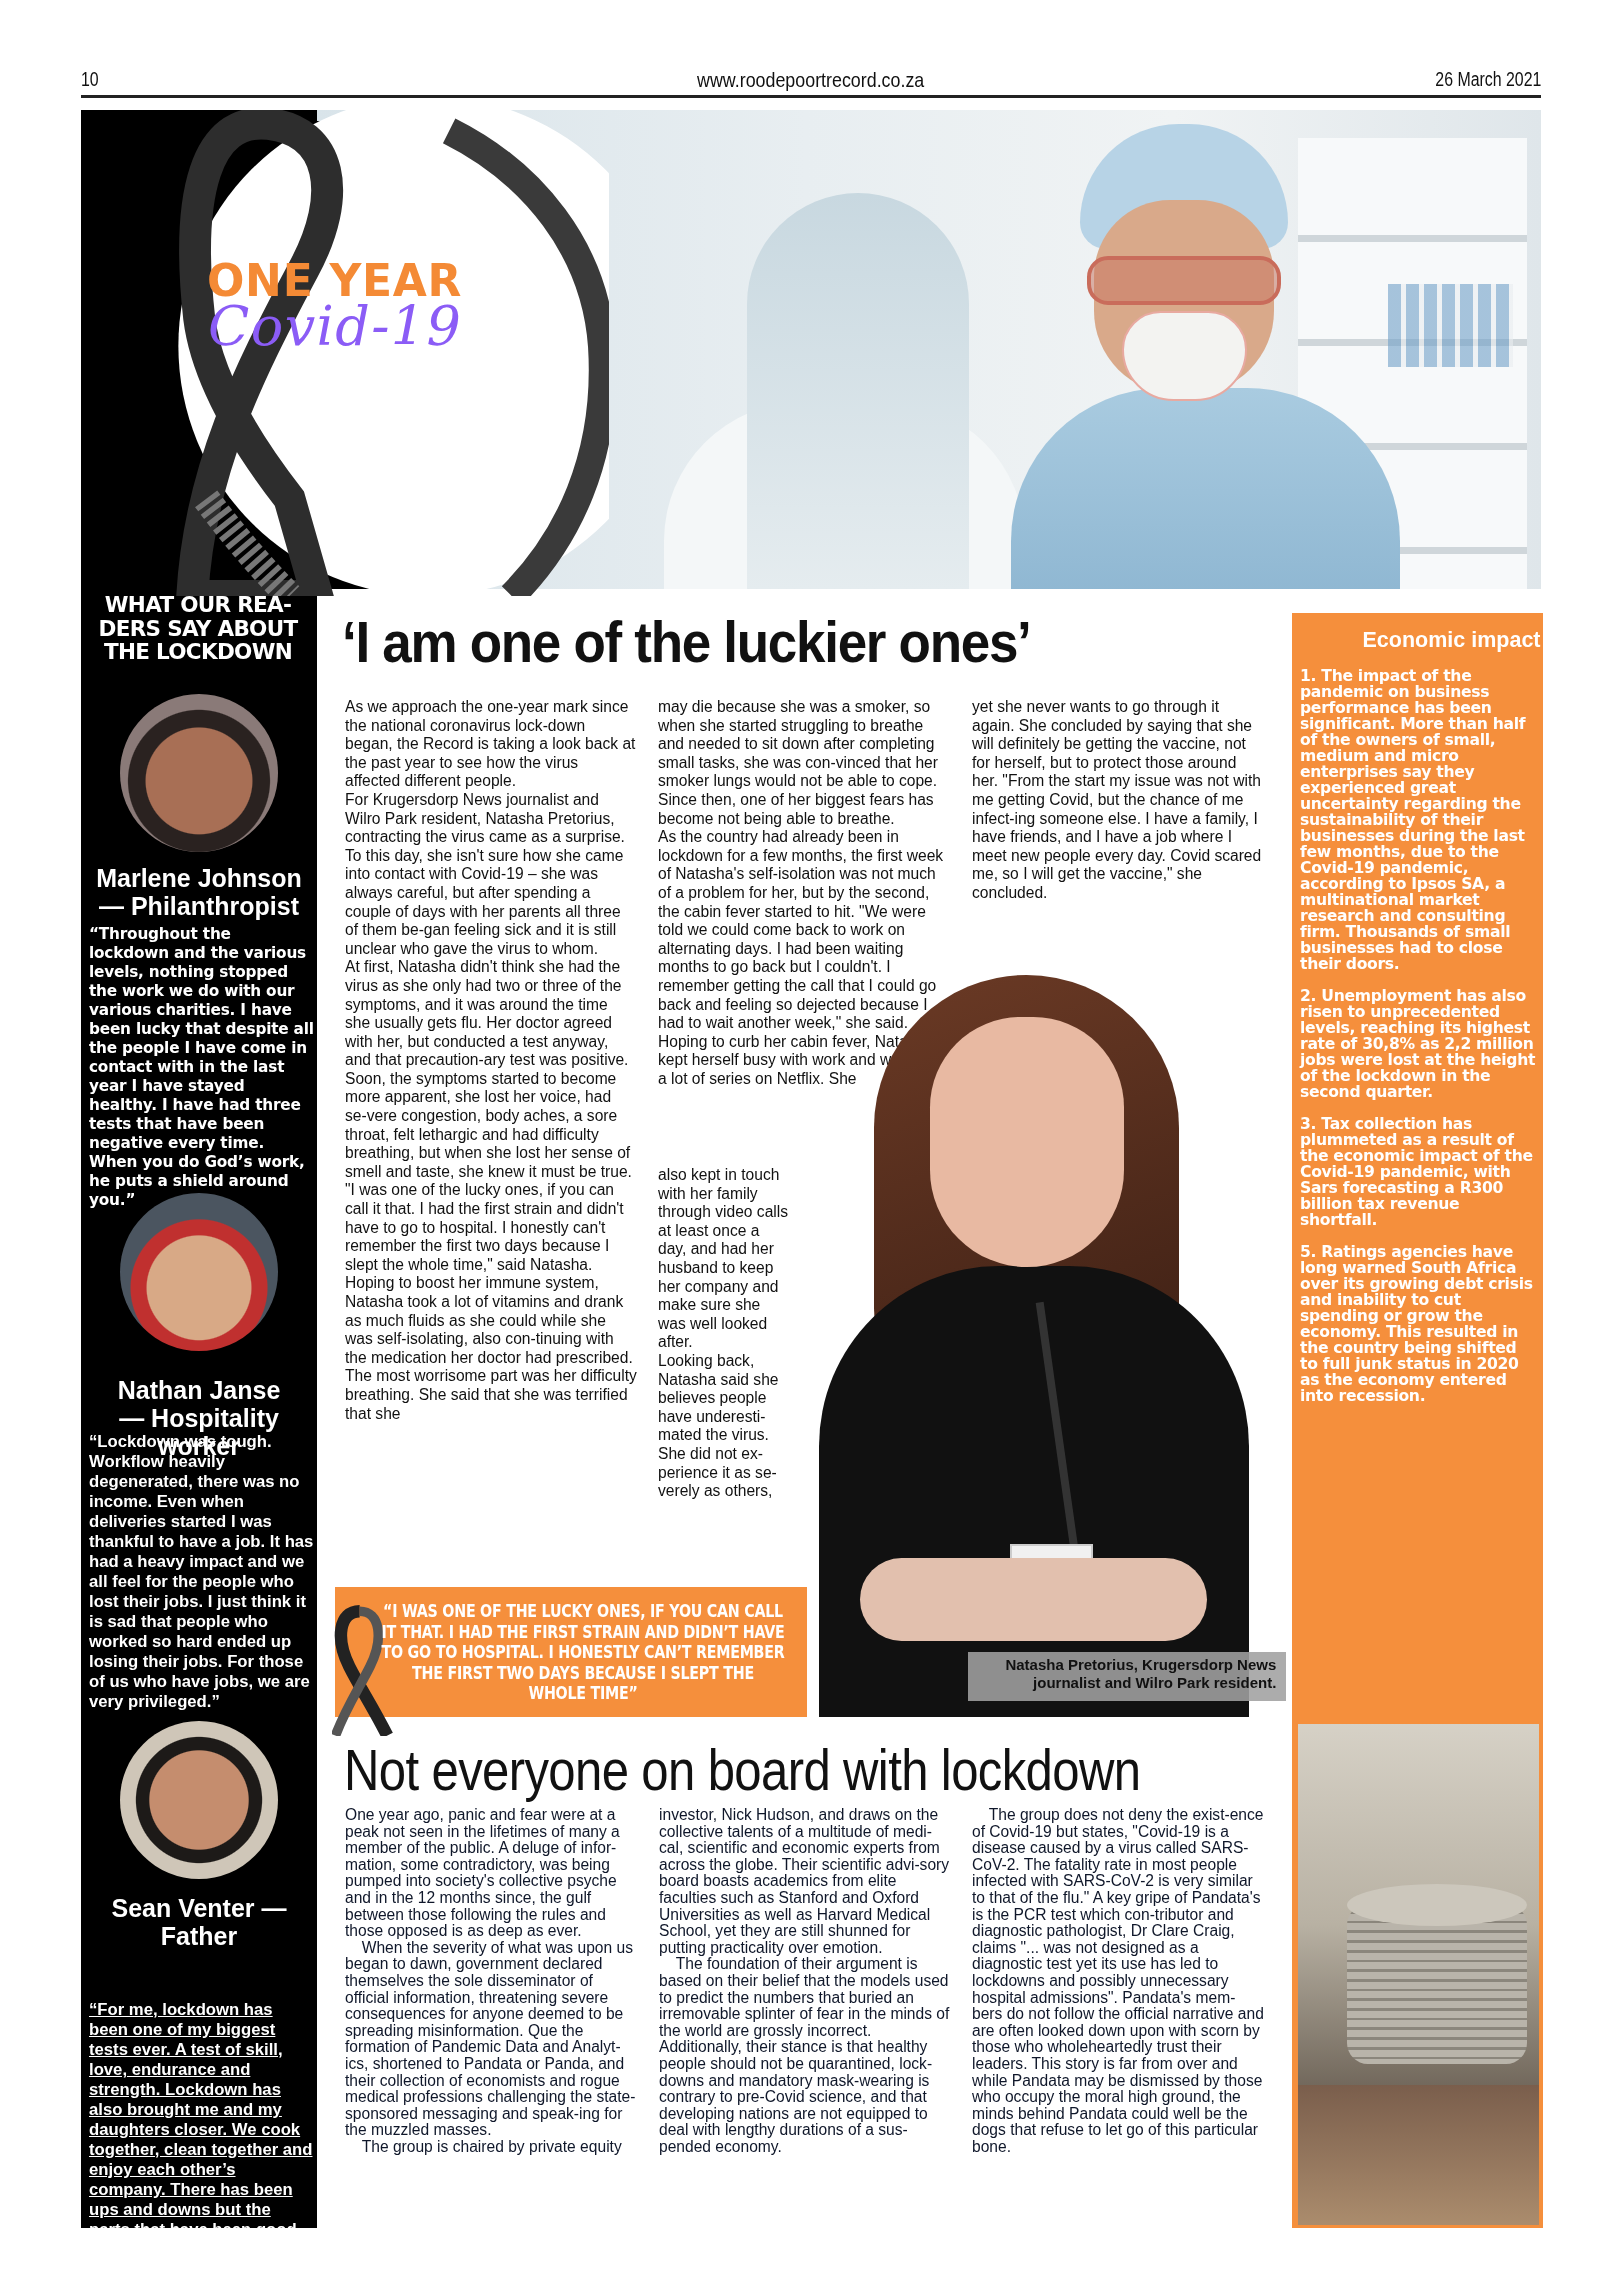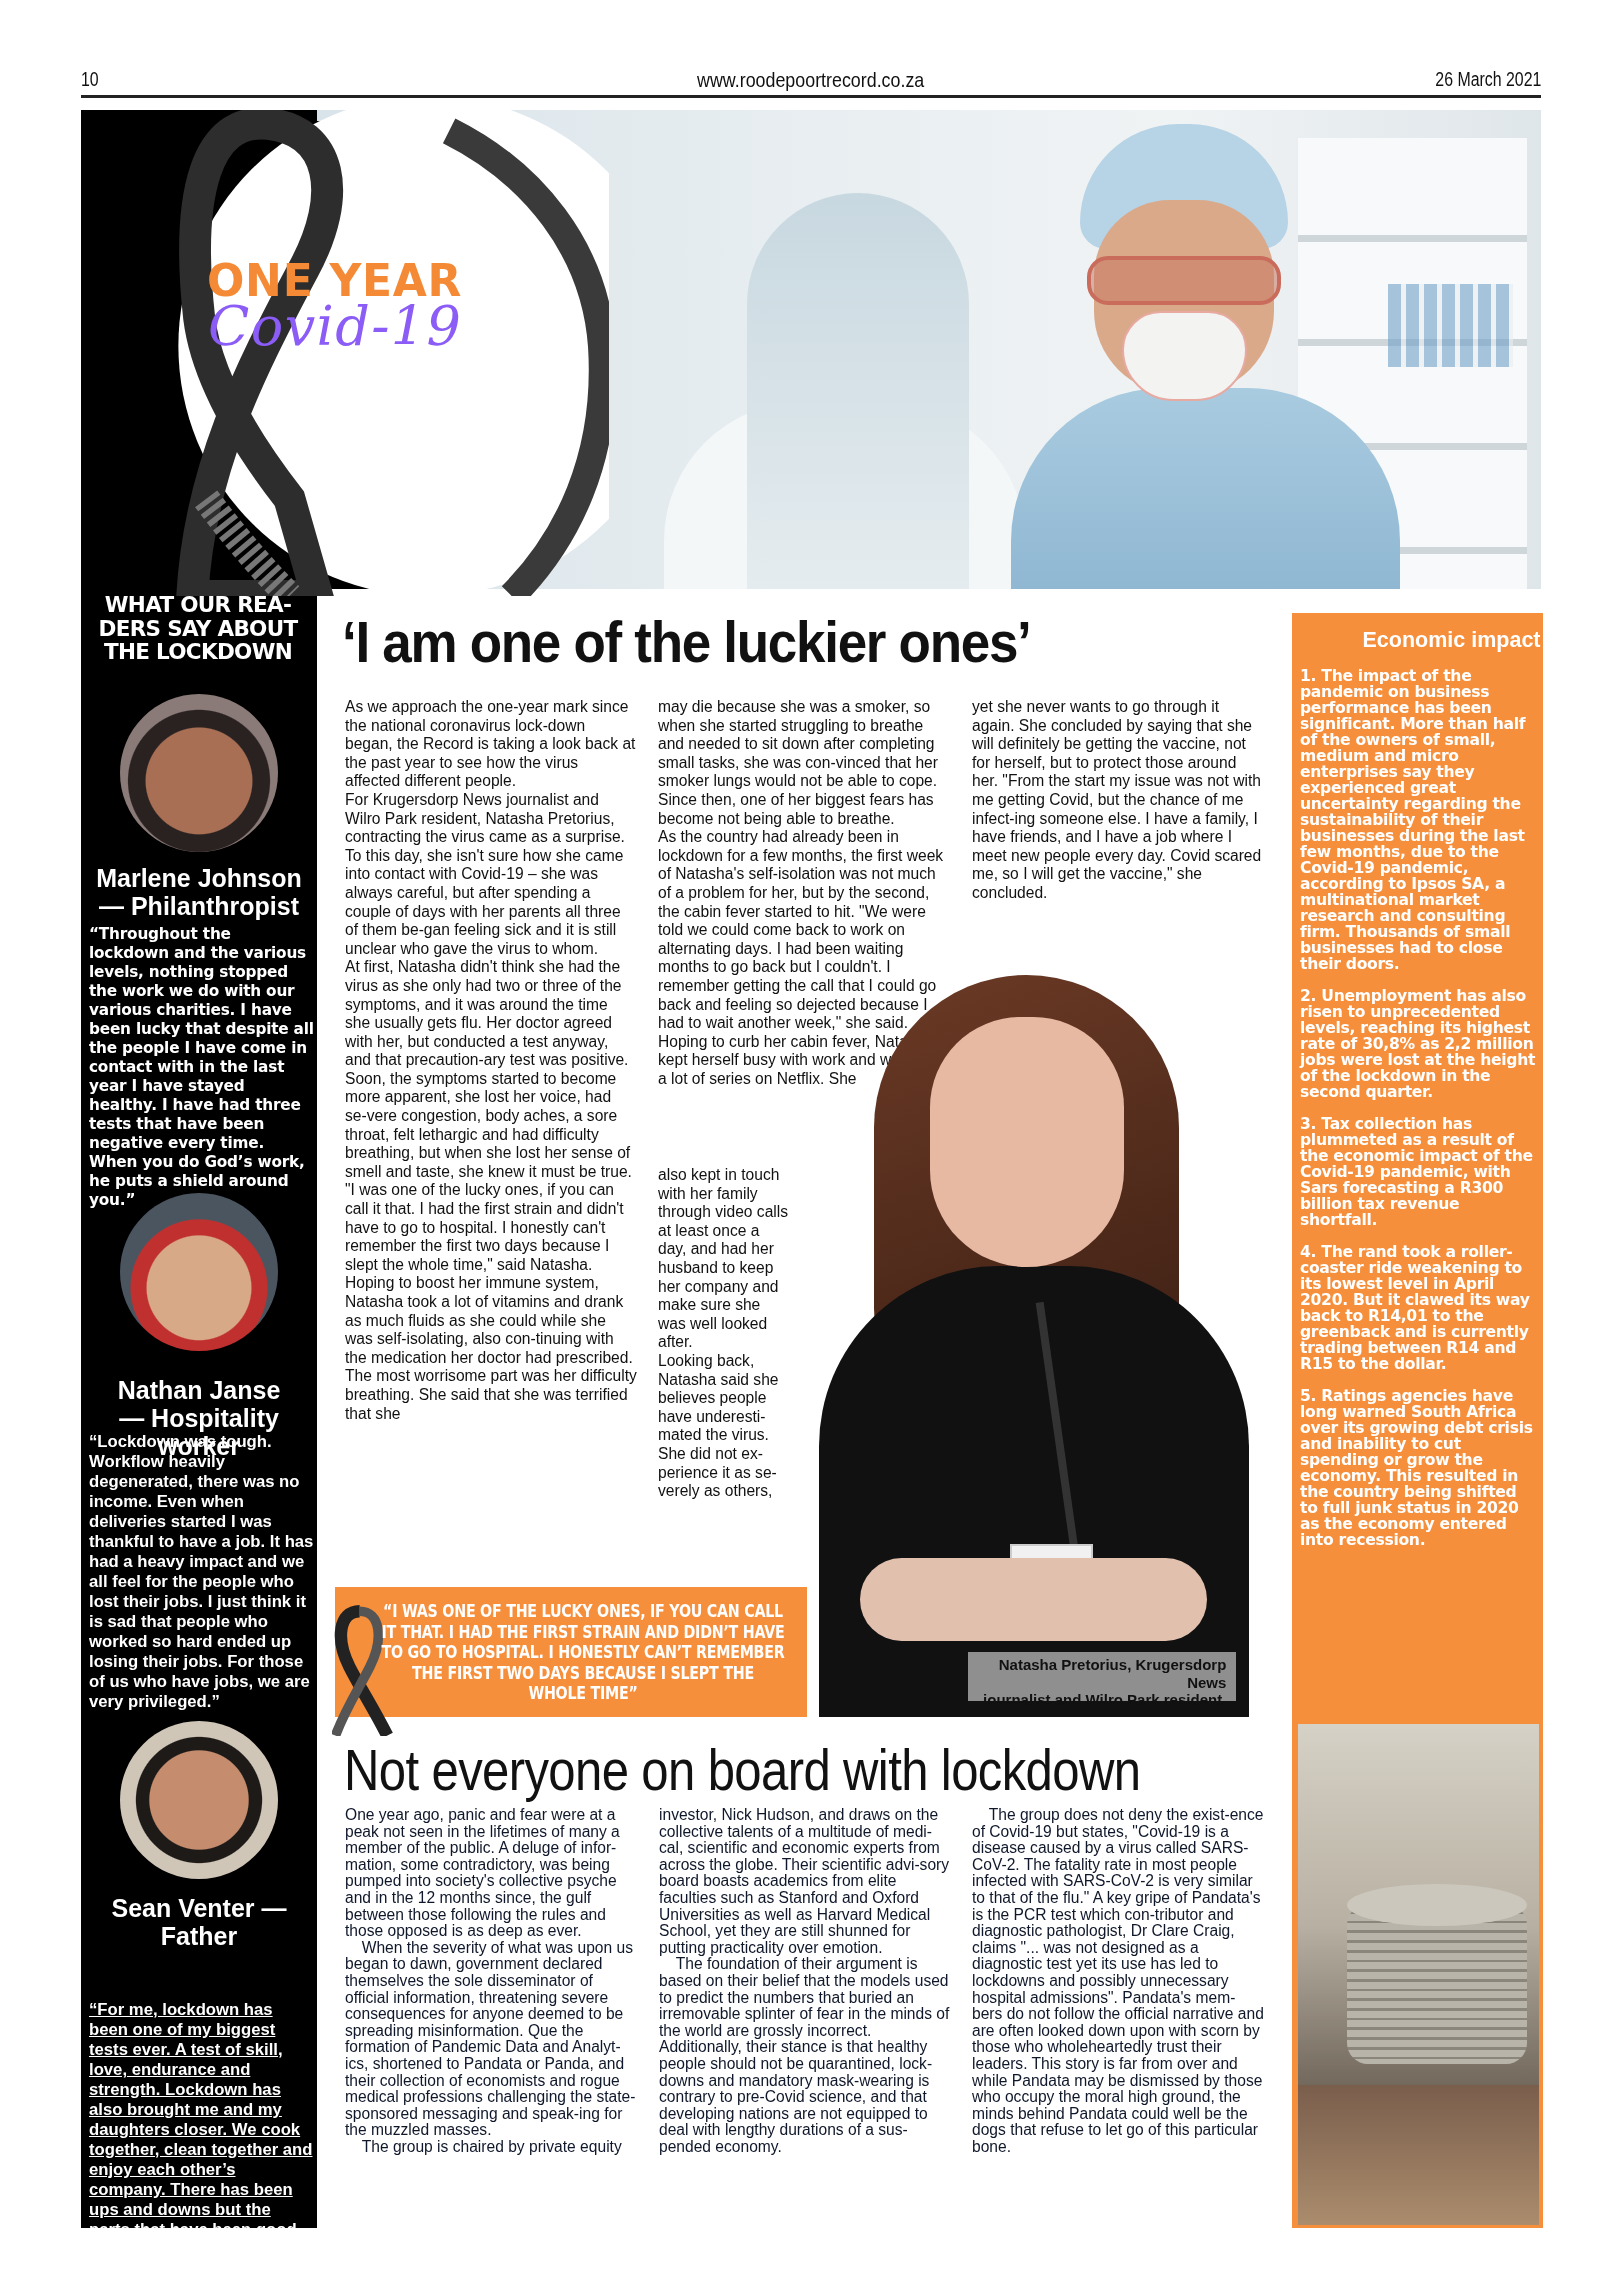--- a/index.html
+++ b/index.html
@@ -57,21 +57,21 @@
 
   
   .natasha { position: absolute; left: 791px; top: 968px; width: 479px; height: 750px; overflow: hidden; }
   .natasha .hair { position: absolute; left: 83px; top: 7px; width: 305px; height: 430px; border-radius: 153px 153px 97px 97px; background: linear-gradient(160deg, #6b3a25, #3c1f14); }
   .natasha .face { position: absolute; left: 139px; top: 49px; width: 194px; height: 250px; border-radius: 97px 97px 104px 104px; background: #e8b9a2; }
   .natasha .shirt { position: absolute; left: 28px; top: 298px; width: 430px; height: 451px; border-radius: 180px 180px 0 0; background: #111; }
   .natasha .arm { position: absolute; left: 69px; top: 590px; width: 347px; height: 83px; border-radius: 42px; background: #e2c0ae; }
   .natasha .lanyard { position: absolute; left: 264px; top: 333px; width: 8.3px; height: 278px; background: #333; transform: rotate(-8deg); }
   .natasha .badge { position: absolute; left: 219px; top: 576px; width: 83px; height: 76px; background: #f1f1f1; border: 2.1px solid #ccc; }
 
-  .caption { position: absolute; left: 968px; top: 1652px; width: 268px; height: 49px; background: rgba(160,160,160,.88); text-align: right; padding: 4.2px 9.7px 0 0; font-weight: bold; font-size: 15px; line-height: 17.4px; color: #111; }
+  .caption { position: absolute; left: 968px; top: 1652px; width: 318px; height: 49px; background: rgba(160,160,160,.88); text-align: right; padding: 4.2px 9.7px 0 0; font-weight: bold; font-size: 15px; line-height: 17.4px; color: #111; }
 
   
   .pullquote { position: absolute; left: 335px; top: 1587px; width: 472px; height: 130px; background: #f58f3c; }
   .pullquote-text { position: absolute; left: 378px; top: 1601px; width: 410px; text-align: center; color: #fff; font-weight: bold; font-size: 17.4px; line-height: 20.5px; font-family: "DejaVu Sans", sans-serif; letter-spacing: -0.3px; }
   .pullquote-text span { display: inline-block; transform: scaleX(0.82); transform-origin: center; width: 120%; margin-left: -10%; }
   .ribbon-small { position: absolute; left: 332px; top: 1597px; width: 76px; height: 139px; }
 
   
   .headline-2 { position: absolute; left: 344px; top: 1739px; font-size: 57px; line-height: 62px; font-weight: normal; letter-spacing: -0.7px; font-family: "Liberation Sans", sans-serif; }
   .headline-2 span { display: inline-block; transform: scaleX(0.86); transform-origin: left; white-space: nowrap; }
@@ -209,21 +209,20 @@
 <div class="col2 col2-c">
   <p class="indent">The group does not deny the exist-ence of Covid-19 but states, "Covid-19 is a disease caused by a virus called SARS-CoV-2. The fatality rate in most people infected with SARS-CoV-2 is very similar to that of the flu." A key gripe of Pandata's is the PCR test which con-tributor and diagnostic pathologist, Dr Clare Craig, claims "... was not designed as a diagnostic test yet its use has led to lockdowns and possibly unnecessary hospital admissions".  Pandata's mem-bers do not follow the official narrative and are often looked down upon with scorn by those who wholeheartedly trust their leaders. This story is far from over and while Pandata may be dismissed by those who occupy the moral high ground, the minds behind Pandata could well be the dogs that refuse to let go of this particular bone.</p>
 </div>
 
 <div class="econ"></div>
 <div class="econ-title">Economic impact</div>
 <div class="econ-body">
   <p>1. The impact of the pandemic on business performance has been significant. More than half of the owners of small, medium and micro enterprises say they experienced great uncertainty regarding the sustainability of their businesses during the last few months, due to the Covid-19 pandemic, according to Ipsos SA, a multinational market research and consulting firm. Thousands of small businesses had to close their doors.</p>
   <p>2. Unemployment has also risen to unprecedented levels, reaching its highest rate of 30,8% as 2,2 million jobs were lost at the height of the lockdown in the second quarter.</p>
   <p>3. Tax collection has plummeted as a result of the economic impact of the Covid-19 pandemic, with Sars forecasting a R300 billion tax revenue shortfall.</p>
-  <p>4. The rand took a roller-coaster ride weakening to its lowest level in April 2020. But it clawed its way back to R14,01 to the greenback and is currently trading between R14 and R15 to the dollar.</p>
   <p>5. Ratings agencies have long warned South Africa over its growing debt crisis and inability to cut spending or grow the economy. This resulted in the country being shifted to full junk status in 2020 as the economy entered into recession.</p>
 </div>
 <div class="coins">
   <div class="stack"></div>
   <div class="top"></div>
   <div class="notes"></div>
 </div>
 
 
 </body></html>

